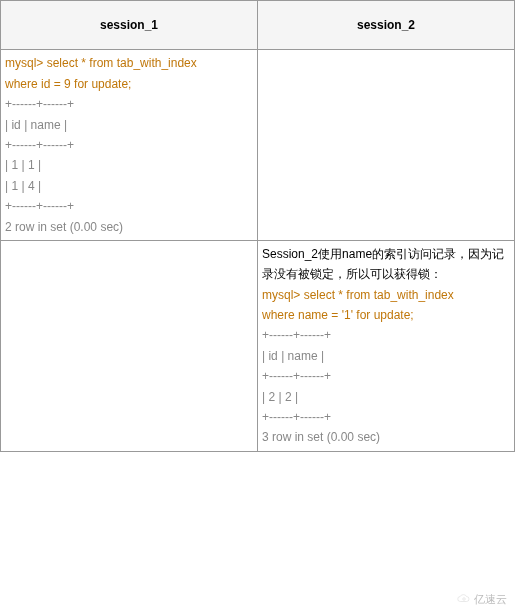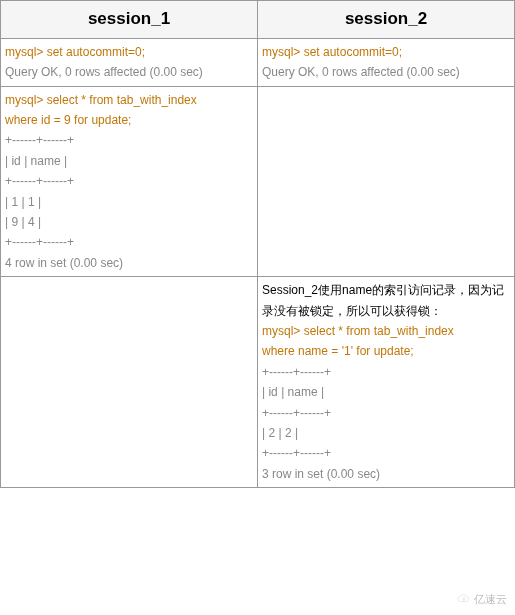--- a/index.html
+++ b/index.html
@@ -22,22 +22,22 @@
       border: 1px solid #999;
       vertical-align: top;
       padding: 3px 4px;
       line-height: 1.7;
       word-wrap: break-word;
     }
     th {
       background: #f5f5f5;
       text-align: center;
       font-weight: bold;
-      padding: 4px 4px;
-      font-size: 17px;
+      padding: 14px 4px;
+      font-size: 12px;
     }
     .cmd {
       color: #c0770a;
     }
     .gray {
       color: #888;
     }
     .bold {
       font-weight: normal;
       color: #000;
@@ -68,39 +68,29 @@
 <table>
   <thead>
     <tr>
       <th>session_1</th>
       <th>session_2</th>
     </tr>
   </thead>
   <tbody>
     <tr>
       <td>
-        <div class="cmd">mysql&gt; set autocommit=0;</div>
-        <div class="gray">Query OK, 0 rows affected (0.00 sec)</div>
-      </td>
-      <td>
-        <div class="cmd">mysql&gt; set autocommit=0;</div>
-        <div class="gray">Query OK, 0 rows affected (0.00 sec)</div>
-      </td>
-    </tr>
-    <tr>
-      <td>
         <div class="cmd">mysql&gt; select * from tab_with_index</div>
         <div class="cmd">where id = 9 for update;</div>
         <div class="divider">+------+------+</div>
         <div class="gray">| id       | name |</div>
         <div class="divider">+------+------+</div>
         <div class="gray">| 1        | 1       |</div>
-        <div class="gray">| 9        | 4       |</div>
+        <div class="gray">| 1        | 4       |</div>
         <div class="divider">+------+------+</div>
-        <div class="gray">4 row in set (0.00 sec)</div>
+        <div class="gray">2 row in set (0.00 sec)</div>
       </td>
       <td></td>
     </tr>
     <tr>
       <td></td>
       <td>
         <div class="bold">Session_2使用name的索引访问记录，因为记录没有被锁定，所以可以获得锁：</div>
         <div class="cmd">mysql&gt; select * from tab_with_index</div>
         <div class="cmd">where name = '1' for update;</div>
         <div class="divider">+------+------+</div>

